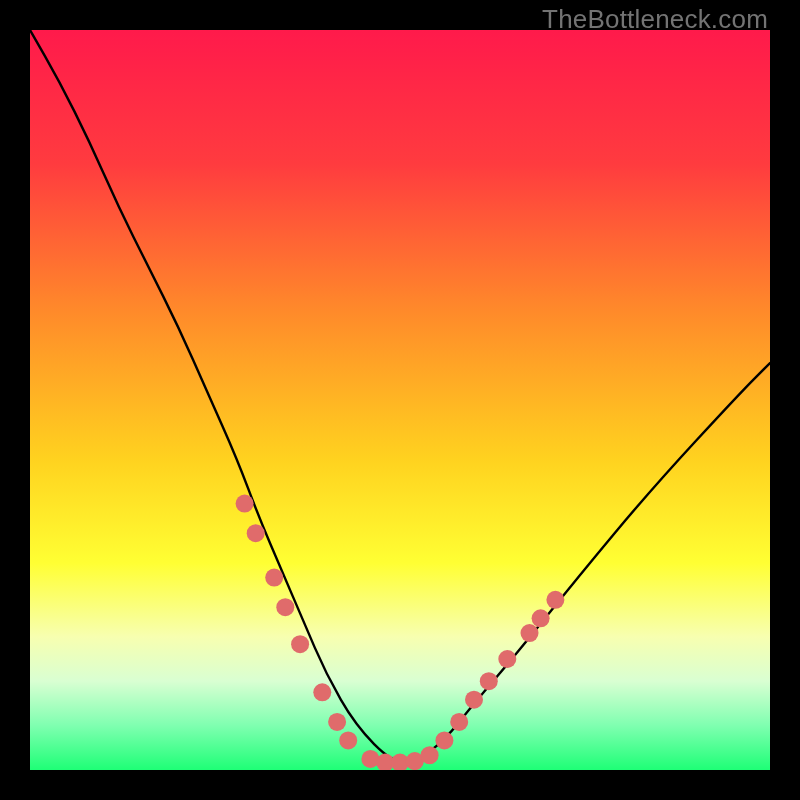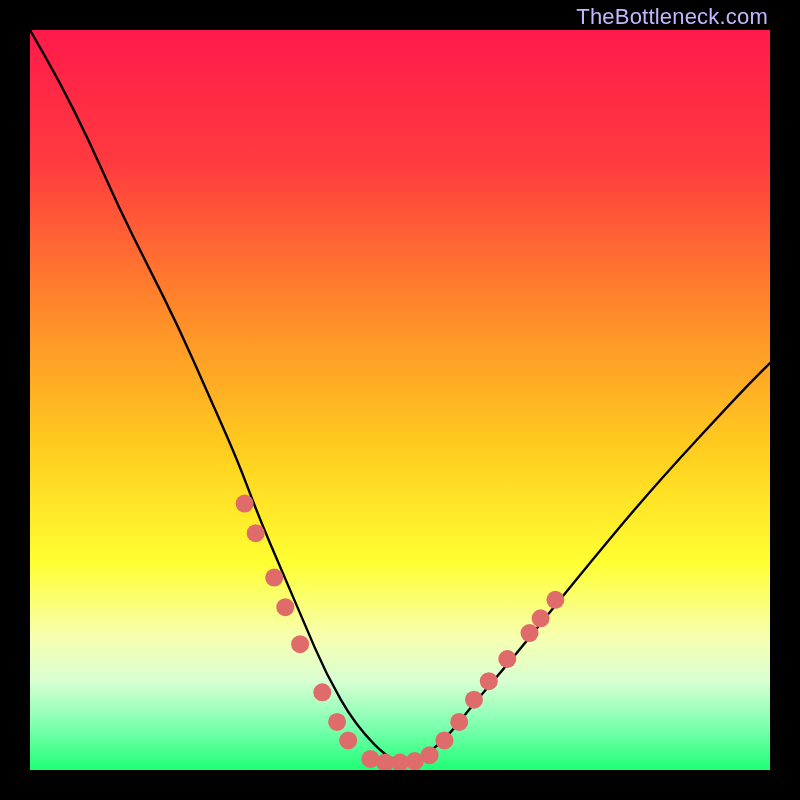--- a/index.html
+++ b/index.html
@@ -24,22 +24,22 @@
     top: 30px;
     left: 30px;
     width: 740px;
     height: 740px;
     overflow: hidden;
   }
   .watermark {
     position: absolute;
     top: 4px;
     right: 32px;
-    color: #c4b5fd;
-    font-size: 22px;
+    color: #737373;
+    font-size: 26px;
     font-weight: 500;
     letter-spacing: 0.2px;
   }
   svg { display: block; }
 </style>
 </head>
 <body>
 
 <div class="frame">
   <div class="watermark">TheBottleneck.com</div>

